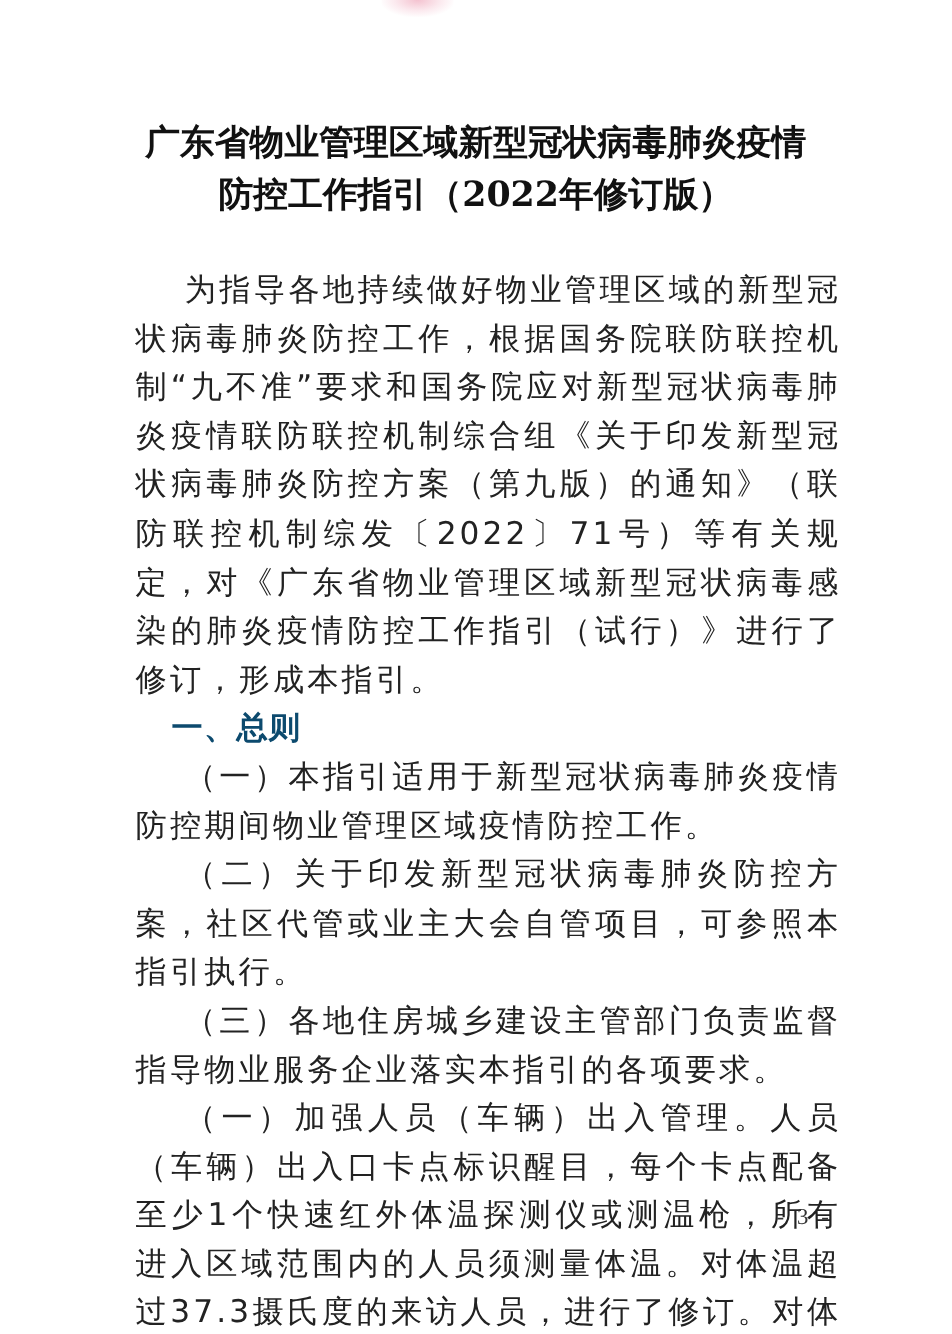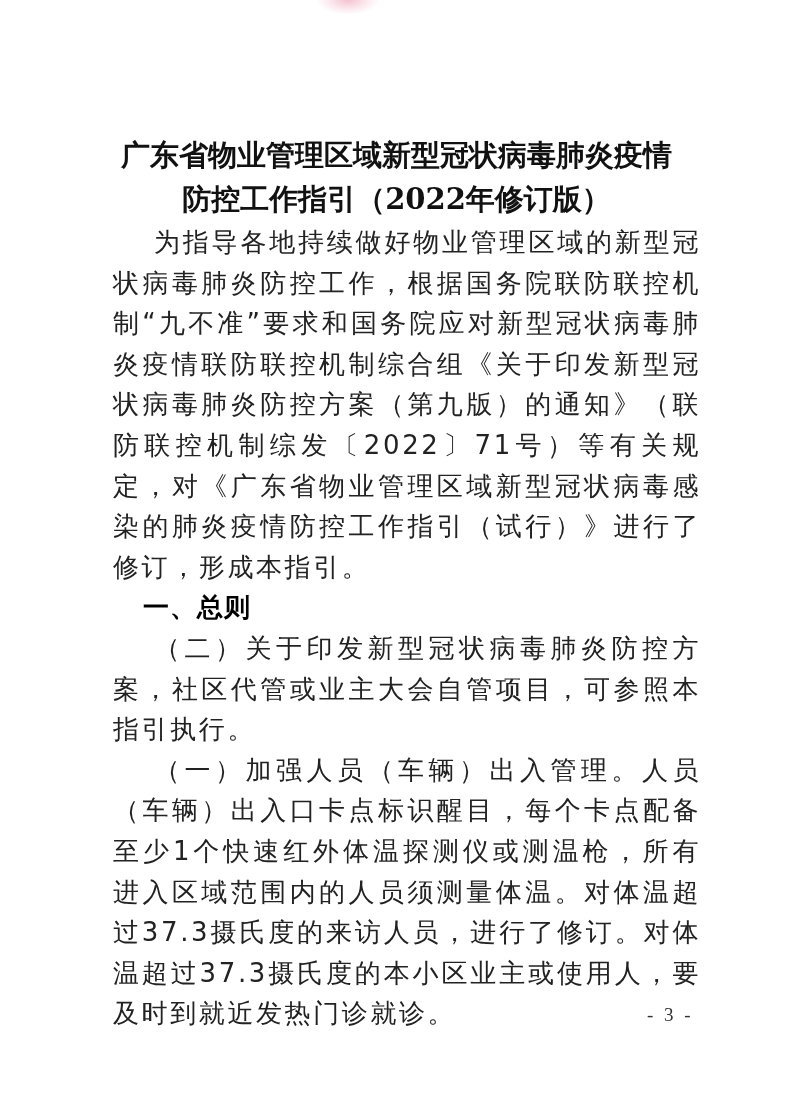--- a/index.html
+++ b/index.html
@@ -28,21 +28,20 @@
       left: 0;
       width: 793px;
       top: 96px;
       text-align: center;
       font-family: "DejaVu Serif", "Liberation Serif", serif;
       font-weight: bold;
       font-size: 29px;
       line-height: 44px;
       letter-spacing: 0px;
       color: #111111;
-      margin-top: 37px;
     }
     .title .line { display: block; white-space: nowrap; }
     .title .line2 { }
 
     .body-text {
       position: absolute;
       left: 113px;
       top: 222px;
       width: 588px;
       font-family: "DejaVu Sans", "Liberation Sans", sans-serif;
@@ -55,21 +54,21 @@
       text-align: justify;
       text-align-last: left;
       letter-spacing: 2.6px;
     }
     .indent { text-indent: 41px; }
     .heading {
       margin: 0;
       text-indent: 30px;
       font-weight: bold;
       letter-spacing: 1px;
-      color: #000000;
+      color: #0c4a6e;
     }
     .page-number {
       position: absolute;
       left: 647px;
       top: 1004px;
       font-family: "Liberation Serif", "DejaVu Serif", serif;
       font-size: 19px;
       color: #333333;
       letter-spacing: 3px;
       white-space: nowrap;
@@ -82,18 +81,20 @@
 
 <div class="title">
   <span class="line line1">广东省物业管理区域新型冠状病毒肺炎疫情</span>
   <span class="line line2">防控工作指引（2022年修订版）</span>
 </div>
 
 <div class="body-text">
   <p class="para indent">为指导各地持续做好物业管理区域的新型冠状病毒肺炎防控工作，根据国务院联防联控机制“九不准”要求和国务院应对新型冠状病毒肺炎疫情联防联控机制综合组《关于印发新型冠状病毒肺炎防控方案（第九版）的通知》（联防联控机制综发〔2022〕71号）等有关规定，对《广东省物业管理区域新型冠状病毒感染的肺炎疫情防控工作指引（试行）》进行了修订，形成本指引。</p>
 
   <p class="heading">一、总则</p>
+  <p class="para indent">（一）本指引适用于新型冠状病毒肺炎疫情防控期间物业管理区域疫情防控工作。</p>
   <p class="para indent">（二）关于印发新型冠状病毒肺炎防控方案，社区代管或业主大会自管项目，可参照本指引执行。</p>
+  <p class="para indent">（三）各地住房城乡建设主管部门负责监督指导物业服务企业落实本指引的各项要求。</p>
 
   <p class="para indent">（一）加强人员（车辆）出入管理。人员（车辆）出入口卡点标识醒目，每个卡点配备至少1个快速红外体温探测仪或测温枪，所有进入区域范围内的人员须测量体温。对体温超过37.3摄氏度的来访人员，进行了修订。对体温超过37.3摄氏度的本小区业主或使用人，要及时到就近发热门诊就诊。</p>
 </div>
 
 <div class="page-number">- 3 -</div>
 
 </body></html>

